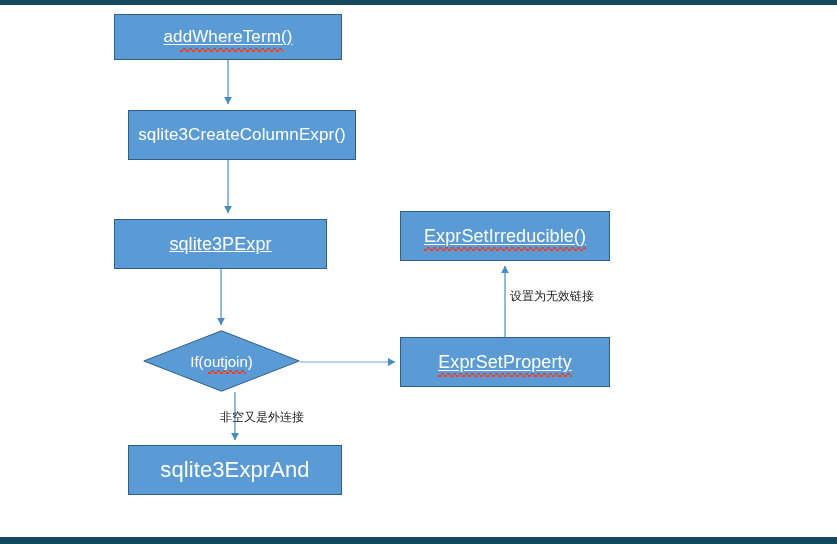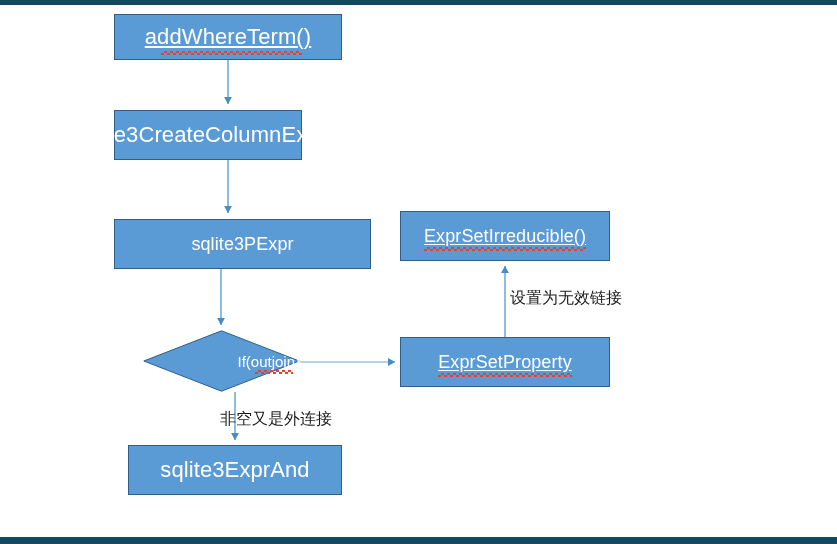--- a/index.html
+++ b/index.html
@@ -30,21 +30,21 @@
   
   .node {
     position: absolute;
     box-sizing: border-box;
     background: #5B9BD5;
     border: 1px solid #2E5F8A;
     color: #ffffff;
     display: flex;
     align-items: center;
     justify-content: center;
-    font-size: 22px;
+    font-size: 17px;
     letter-spacing: .1px;
     white-space: nowrap;
   }
   .node .label {
     position: relative;
     display: inline-block;
     line-height: 1.15;
   }
   .node.ul .label {
     text-decoration: underline;
@@ -75,21 +75,21 @@
   }
   .diamond svg { display: block; }
   .diamond .dlabel {
     position: absolute;
     left: 0;
     top: 0;
     width: 100%;
     height: 100%;
     display: flex;
     align-items: center;
-    justify-content: flex-end;
+    justify-content: center;
     color: #ffffff;
     font-size: 15px;
     white-space: nowrap;
   }
   .diamond .dlabel > span {
     position: relative;
     display: inline-block;
   }
   .diamond .dlabel > span::after {
     content: "";
@@ -112,21 +112,21 @@
     top: 0;
     width: 837px;
     height: 544px;
     pointer-events: none;
   }
 
   
   .edge-label {
     position: absolute;
     font-family: Liberation Serif, serif;
-    font-size: 16px;
+    font-size: 12px;
     color: #1A1A1A;
     white-space: nowrap;
   }
 </style>
 </head>
 <body>
 
 <div id="canvas">
 
   <div class="edge-bar top"></div>
@@ -154,25 +154,25 @@
 
     <line x1="300" y1="362" x2="395" y2="362" stroke="#9CC3E4" stroke-width="1.6" marker-end="url(#arrowRight)"></line>
 
     <line x1="505" y1="337" x2="505" y2="266" stroke="#74ABDC" stroke-width="1.6" marker-end="url(#arrowUp)"></line>
   </svg>
 
   <div class="node ul squiggle partial" style="left:114px; top:14px; width:228px; height:46px;">
     <span class="label">addWhereTerm()</span>
   </div>
 
-  <div class="node" style="left:114px; top:110px; width:188px; height:50px;">
+  <div class="node" style="left:128px; top:110px; width:228px; height:50px;">
     <span class="label">sqlite3CreateColumnExpr()</span>
   </div>
 
-  <div class="node" style="left:114px; top:219px; width:257px; height:50px; font-size:18px;">
+  <div class="node" style="left:114px; top:219px; width:213px; height:50px; font-size:18px;text-decoration:underline;">
     <span class="label">sqlite3PExpr</span>
   </div>
 
   <div class="diamond" style="left:143px; top:330px; width:157px; height:62px;">
     <svg width="157" height="62" viewBox="0 0 157 62" xmlns="http://www.w3.org/2000/svg">
       <polygon points="78.5,0.8 156.2,31 78.5,61.2 0.8,31" fill="#5B9BD5" stroke="#2E5F8A" stroke-width="1"></polygon>
     </svg>
     <div class="dlabel">
       <span>If(outjoin)</span>
     </div>

